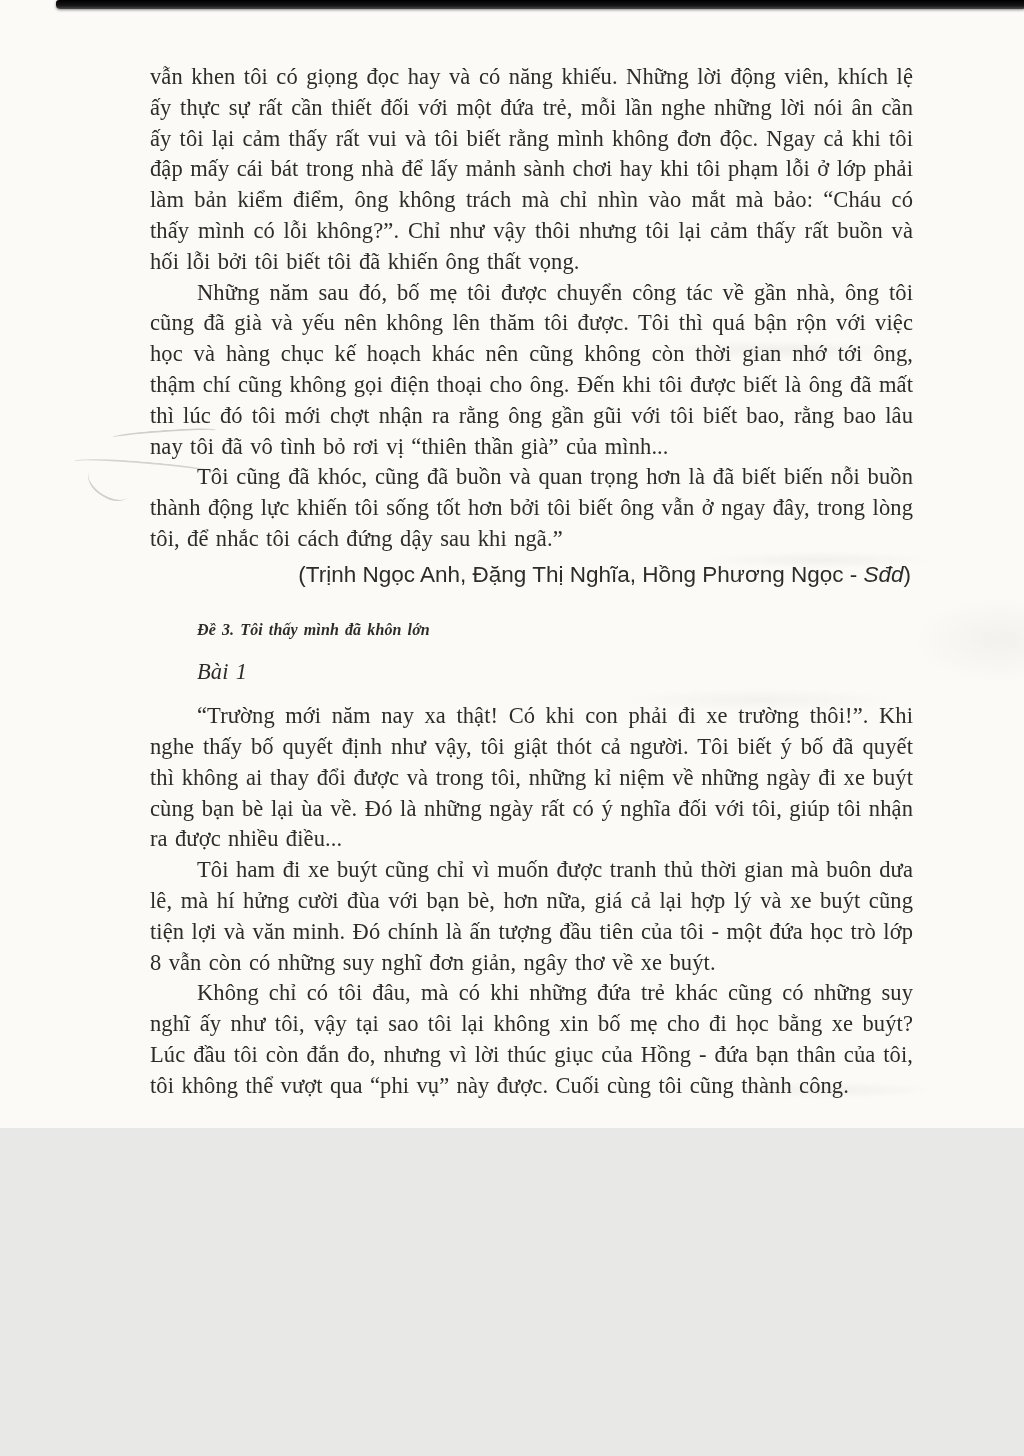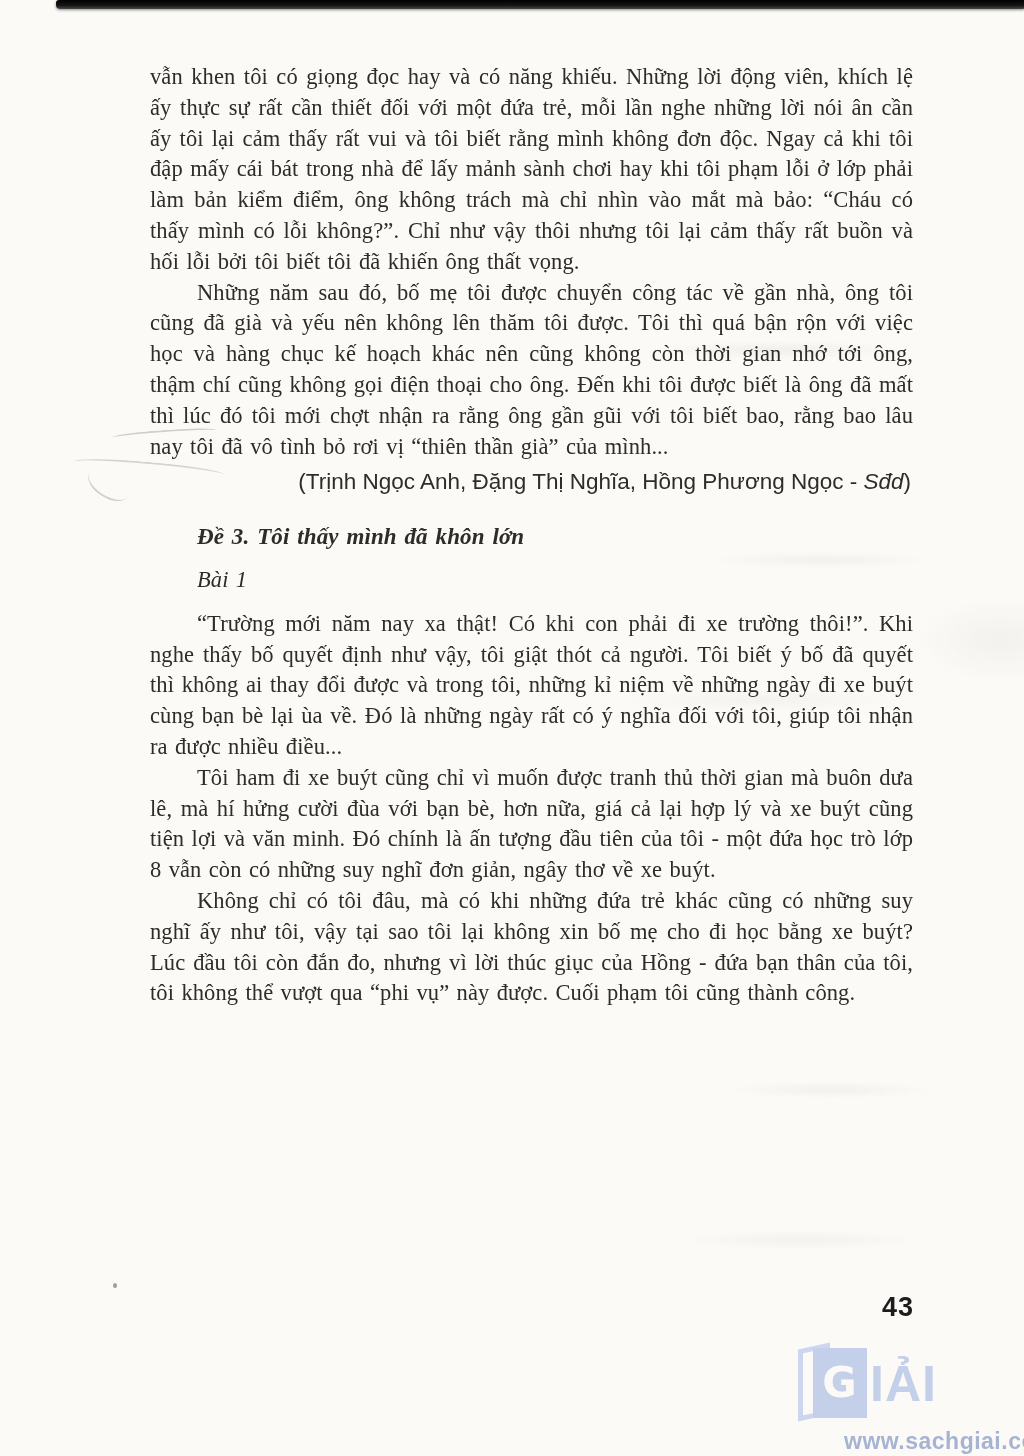--- a/index.html
+++ b/index.html
@@ -1,18 +1,18 @@
 <!DOCTYPE html>
 <html><head>
 <meta charset="utf-8">
 <style>
   html,body { margin:0; padding:0; background:#e8e8e6; }
   .page {
     position:relative;
-    width:1024px; height:1456px;
+    width:1024px; height:1128px;
     margin:0 auto;
     background:#fbfaf7;
     overflow:hidden;
     font-family:"Liberation Serif","DejaVu Serif",serif;
     color:#2e2c29;
   }
   
   .scan-bar {
     position:absolute; top:0; left:56px; width:970px; height:9px;
     background:linear-gradient(to bottom,#000 0%,#141414 60%,#4a4a4a 100%);
@@ -48,21 +48,21 @@
   }
   p.body { margin:0; text-indent:47px; }
   p.body.first { text-indent:0; }
   .citation {
     font-family:"Liberation Sans","DejaVu Sans",sans-serif;
     font-size:22.5px; text-align:right; margin:5px 0 24px; padding-right:2px;
     word-spacing:normal; letter-spacing:0;
   }
   .citation .src { font-style:italic; }
   .heading {
-    font-size:23px; font-weight:bold; font-style:italic;
+    font-size:16px; font-weight:bold; font-style:italic;
     margin:0 0 9px; text-indent:47px; text-align:left; word-spacing:2px;
   }
   .subheading { font-style:italic; font-size:22.5px; text-indent:47px; margin:12px 0 13px; }
 
   .page-number {
     position:absolute; left:882px; top:1292px;
     font-family:"Liberation Sans","DejaVu Sans",sans-serif;
     font-weight:bold; font-size:27px; color:#1c1c1c; letter-spacing:1px;text-align:right;
   }
 
@@ -102,29 +102,30 @@
   <div class="scan-bar"></div>
   <div class="stains"></div>
   <div class="smudge s1"></div>
   <div class="smudge s2"></div>
   <div class="smudge s3"></div>
   <div class="dot"></div>
 
   <main class="text-main">
     <p class="body first">vẫn khen tôi có giọng đọc hay và có năng khiếu. Những lời động viên, khích lệ ấy thực sự rất cần thiết đối với một đứa trẻ, mỗi lần nghe những lời nói ân cần ấy tôi lại cảm thấy rất vui và tôi biết rằng mình không đơn độc. Ngay cả khi tôi đập mấy cái bát trong nhà để lấy mảnh sành chơi hay khi tôi phạm lỗi ở lớp phải làm bản kiểm điểm, ông không trách mà chỉ nhìn vào mắt mà bảo: “Cháu có thấy mình có lỗi không?”. Chỉ như vậy thôi nhưng tôi lại cảm thấy rất buồn và hối lỗi bởi tôi biết tôi đã khiến ông thất vọng.</p>
     <p class="body">Những năm sau đó, bố mẹ tôi được chuyển công tác về gần nhà, ông tôi cũng đã già và yếu nên không lên thăm tôi được. Tôi thì quá bận rộn với việc học và hàng chục kế hoạch khác nên cũng không còn thời gian nhớ tới ông, thậm chí cũng không gọi điện thoại cho ông. Đến khi tôi được biết là ông đã mất thì lúc đó tôi mới chợt nhận ra rằng ông gần gũi với tôi biết bao, rằng bao lâu nay tôi đã vô tình bỏ rơi vị “thiên thần già” của mình...</p>
+    <p class="body">Tôi cũng đã khóc, cũng đã buồn và quan trọng hơn là đã biết biến nỗi buồn thành động lực khiến tôi sống tốt hơn bởi tôi biết ông vẫn ở ngay đây, trong lòng tôi, để nhắc tôi cách đứng dậy sau khi ngã.”</p>
 
     <p class="citation"><span>(Trịnh Ngọc Anh, Đặng Thị Nghĩa, Hồng Phương Ngọc - </span><span class="src">Sđd</span><span>)</span></p>
 
     <h2 class="heading">Đề 3. Tôi thấy mình đã khôn lớn</h2>
     <div class="subheading">Bài 1</div>
 
     <p class="body">“Trường mới năm nay xa thật! Có khi con phải đi xe trường thôi!”. Khi nghe thấy bố quyết định như vậy, tôi giật thót cả người. Tôi biết ý bố đã quyết thì không ai thay đổi được và trong tôi, những kỉ niệm về những ngày đi xe buýt cùng bạn bè lại ùa về. Đó là những ngày rất có ý nghĩa đối với tôi, giúp tôi nhận ra được nhiều điều...</p>
     <p class="body">Tôi ham đi xe buýt cũng chỉ vì muốn được tranh thủ thời gian mà buôn dưa lê, mà hí hửng cười đùa với bạn bè, hơn nữa, giá cả lại hợp lý và xe buýt cũng tiện lợi và văn minh. Đó chính là ấn tượng đầu tiên của tôi - một đứa học trò lớp 8 vẫn còn có những suy nghĩ đơn giản, ngây thơ về xe buýt.</p>
-    <p class="body">Không chỉ có tôi đâu, mà có khi những đứa trẻ khác cũng có những suy nghĩ ấy như tôi, vậy tại sao tôi lại không xin bố mẹ cho đi học bằng xe buýt? Lúc đầu tôi còn đắn đo, nhưng vì lời thúc giục của Hồng - đứa bạn thân của tôi, tôi không thể vượt qua “phi vụ” này được. Cuối phạm tôi cũng thành công.</p>
+    <p class="body">Không chỉ có tôi đâu, mà có khi những đứa trẻ khác cũng có những suy nghĩ ấy như tôi, vậy tại sao tôi lại không xin bố mẹ cho đi học bằng xe buýt? Lúc đầu tôi còn đắn đo, nhưng vì lời thúc giục của Hồng - đứa bạn thân của tôi, tôi không thể vượt qua “phi vụ” này được. Cuối cùng tôi cũng thành công.</p>
   </main>
 
   <div class="page-number">43</div>
 
   <div class="watermark">
     <div class="wm-row">
       <span class="wm-icon">
         <span class="wm-flap"></span>
         <span class="wm-box">
             <span class="wm-g">G</span>

